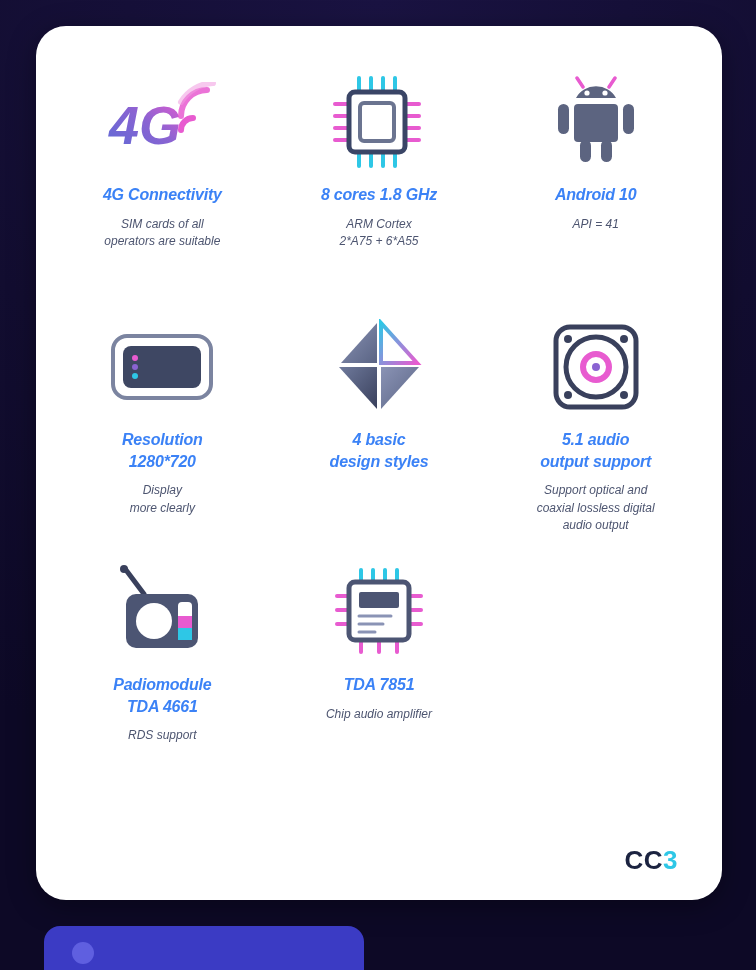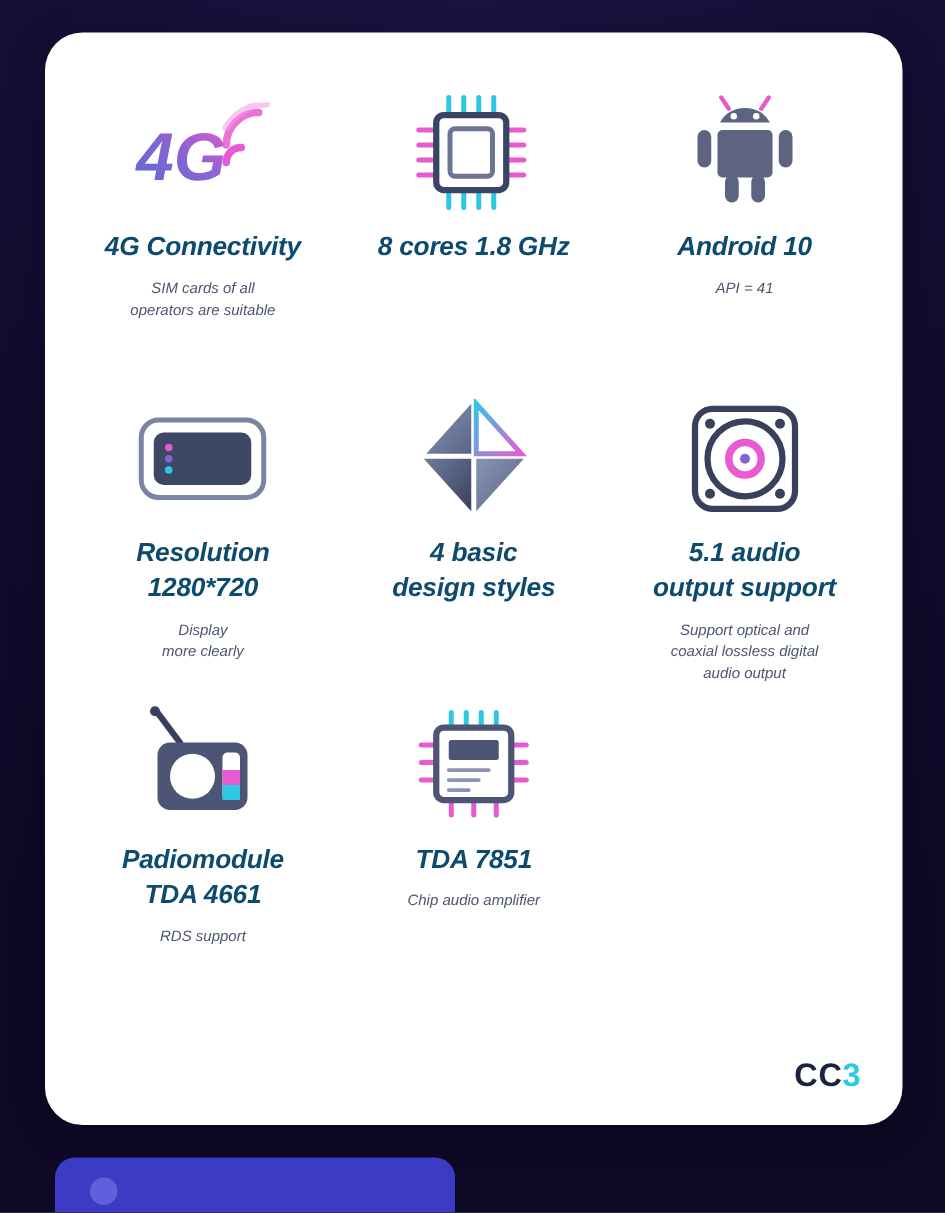--- a/index.html
+++ b/index.html
@@ -53,36 +53,36 @@
     font-style: italic;
   }
   .icon-wrap {
     height: 108px;
     display: flex;
     align-items: center;
     justify-content: center;
     margin-bottom: 8px;
   }
   .title {
-    font-size: 21px;
+    font-size: 16px;
     font-weight: bold;
-    color: #0c4a6e;
+    color: #3b82f6;
     line-height: 1.35;
     letter-spacing: -0.2px;
   }
   .desc {
     margin-top: 10px;
     font-size: 12px;
     color: #4d5570;
     line-height: 1.45;
     font-weight: 400;
   }
   .brand {
     position: absolute;
-    right: 33px;
+    right: 44px;
     bottom: 24px;
     font-size: 26px;
     font-weight: bold;
     letter-spacing: 0.5px;
     color: #1b2340;
   }
   .brand .c3 { color: #2ec7e6; }
   .bottom-strip {
     position: absolute;
     left: 44px;
@@ -153,20 +153,22 @@
               <line x1="76" y1="30" x2="90" y2="30"></line>
                 <line x1="76" y1="42" x2="90" y2="42"></line>
               <line x1="76" y1="54" x2="90" y2="54"></line>
                 <line x1="76" y1="66" x2="90" y2="66"></line>
             </g>
             <rect x="20" y="18" width="56" height="60" rx="6" fill="none" stroke="#3a4566" stroke-width="5"></rect>
             <rect x="31" y="29" width="34" height="38" rx="4" fill="none" stroke="#6b7490" stroke-width="4"></rect>
           </svg>
         </div>
         <div class="title">8 cores 1.8 GHz</div>
+        <div class="desc" style="white-space: pre-line;">ARM Cortex
+2*A75 + 6*A55</div>
       </div>
 
       <div class="cell">
         <div class="icon-wrap">
           <svg width="100" height="92" viewBox="0 0 100 92">
             <g fill="#5c6480">
               <path d="M30 22 a22 20 0 0 1 40 0 z"></path>
               <rect x="28" y="28" width="44" height="38" rx="4"></rect>
               <rect x="12" y="28" width="11" height="30" rx="5.5"></rect>
               <rect x="77" y="28" width="11" height="30" rx="5.5"></rect>

